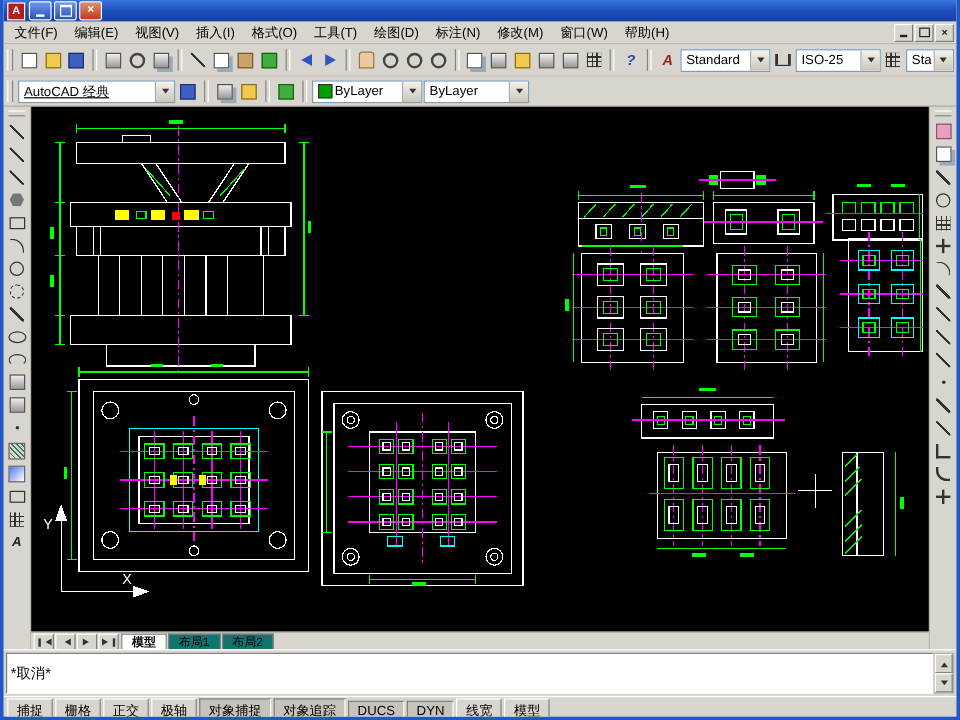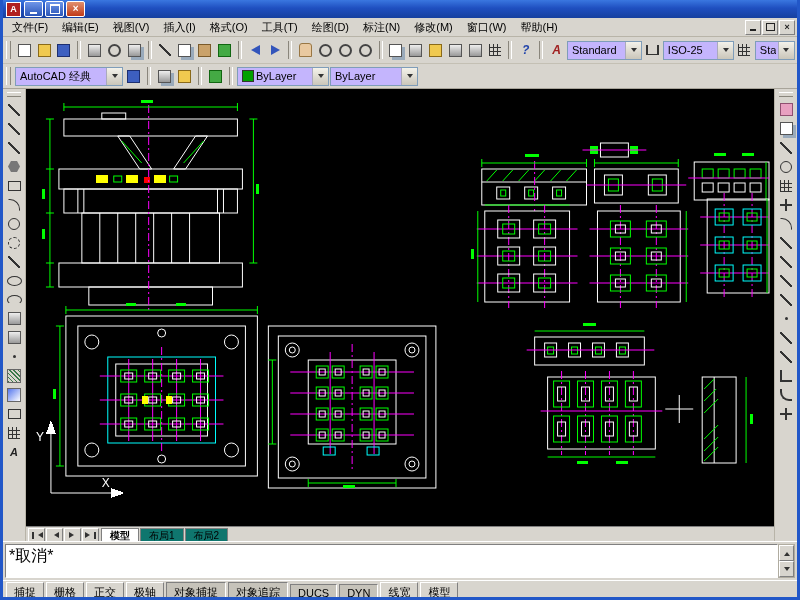--- a/index.html
+++ b/index.html
@@ -56,21 +56,21 @@
   .tri-r{width:0;height:0;border-top:5px solid transparent;border-bottom:5px solid transparent;border-left:9px solid #3355bb;}
   .mag{width:9px;height:9px;border:2px solid #444;border-radius:50%;}
   .handic{width:11px;height:12px;background:#e9c9a0;border:1px solid #997744;border-radius:3px 3px 0 0;}
   .letterA::after{content:"A";font-weight:bold;font-size:11px;color:#222;}
   .letterAr::after{content:"A";font-weight:bold;font-size:12px;color:#a02020;}
   .qm::after{content:"?";color:#2244aa;font-weight:bold;font-size:12px;}
   .cor{width:10px;height:10px;border-left:2px solid #333;border-bottom:2px solid #333;}
   .cor.r{border-radius:0 0 0 9px;}
   .dimico{width:13px;height:9px;border-bottom:1px solid #333;background:linear-gradient(90deg,#333 0 2px,transparent 2px) left/100% 100% no-repeat,linear-gradient(270deg,#333 0 2px,transparent 2px) right/100% 100% no-repeat;}
   
-  .combo{display:inline-flex;align-items:center;height:19px;background:#c4b5fd;border:1px solid #7f9db9;box-sizing:border-box;padding-left:4px;gap:2px;overflow:hidden;white-space:nowrap;}
+  .combo{display:inline-flex;align-items:center;height:19px;background:#ffffff;border:1px solid #7f9db9;box-sizing:border-box;padding-left:4px;gap:2px;overflow:hidden;white-space:nowrap;}
   .combo .val{flex:1;overflow:hidden;}
   .combo .arrow{width:15px;height:100%;margin-left:auto;background:linear-gradient(180deg,#f4f2ea,#cac6ba);border-left:1px solid #aab;display:flex;align-items:center;justify-content:center;flex:0 0 15px;}
   .combo .arrow i{width:0;height:0;border:3px solid transparent;border-top:4px solid #333;margin-top:3px;}
   .mini{width:10px;height:10px;flex:0 0 10px;}
   .mini.bulb{background:#ffd83a;border-radius:50%;border:1px solid #aa8;box-sizing:border-box;}
   .mini.sun{background:#ffd83a;border:1px solid #aa8;box-sizing:border-box;border-radius:2px;}
   .mini.lock{background:#b8c4d8;border:1px solid #567;box-sizing:border-box;}
   .mini.chip{background:#00a000;border:1px solid #333;box-sizing:border-box;}
   .chip{width:10px;height:10px;background:#00a000;border:1px solid #333;flex:0 0 10px;}
   .ltglyph{width:18px;height:2px;background:#222;flex:0 0 18px;}
@@ -98,21 +98,21 @@
   .tabrow{height:15px;flex:0 0 15px;background:#d8d5ce;display:flex;align-items:flex-end;padding-left:2px;border-top:1px solid #808080;font-size:10px;}
   .tnav{width:15px;height:12px;border:1px solid;border-color:#fff #808080 #808080 #fff;background:#d8d5ce;display:flex;align-items:center;justify-content:center;margin-right:1px;}
   .tnav i{width:0;height:0;border:3px solid transparent;}
   .tnav .tl{border-right:5px solid #333;}
   .tnav .tr{border-left:5px solid #333;}
   .tnav .bar{width:2px;height:7px;background:#333;border:none;margin:0 1px;}
   .tab{padding:0 8px;height:13px;line-height:13px;border:1px solid #808080;border-bottom:none;background:#0f766e;margin-left:1px;}
   .tab.active{background:#fff;font-weight:bold;}
   
   .cmdbox{flex:0 0 39px;height:39px;background:#d8d5ce;display:flex;padding:2px;box-sizing:border-box;border-top:1px solid #fff;}
-  .cmdtext{flex:1;background:#fff;border:1px solid;border-color:#808080 #fff #fff #808080;padding:1px 3px;overflow:hidden;display:flex;flex-direction:column;justify-content:space-between;font-size:16px;color:#000;}
+  .cmdtext{flex:1;background:#fff;border:1px solid;border-color:#808080 #fff #fff #808080;padding:8px 3px;overflow:hidden;display:flex;flex-direction:column;justify-content:space-between;font-size:12px;color:#000;}
   .cmdscroll{width:15px;flex:0 0 15px;display:flex;flex-direction:column;background:#ece9e0;border:1px solid #b0aca0;}
   .sarr{height:14px;background:#d8d5ce;border:1px solid;border-color:#fff #808080 #808080 #fff;display:flex;align-items:center;justify-content:center;}
   .sarr i{width:0;height:0;border:3px solid transparent;}
   .sarr .up{border-bottom:4px solid #333;margin-bottom:2px;}
   .sarr .dn{border-top:4px solid #333;margin-top:2px;}
   .strack{flex:1;}
   
   .statusbar{flex:0 0 23px;height:23px;background:#d8d5ce;display:flex;align-items:center;padding:0 3px;gap:2px;border-top:1px solid #fff;}
   .coords{border:1px solid;border-color:#808080 #fff #fff #808080;padding:2px 10px;min-width:150px;text-align:center;}
   .sbtn{border:1px solid;border-color:#fff #808080 #808080 #fff;background:#d8d5ce;padding:2px 7px;cursor:default;}
@@ -265,21 +265,21 @@
     <span class="combo" style="flex:1;min-width:40px;">
       <span class="val">Standard</span>
       <span class="arrow">
           <i></i>
         </span>
     </span>
   </div>
 
   <div class="tb tb2">
     <span class="grip"></span>
-    <span class="combo" style="width:108px;">
+    <span class="combo" style="width:131px;text-decoration:underline;">
       <span class="val">AutoCAD 经典</span>
       <span class="arrow">
           <i></i>
         </span>
     </span>
     <span class="ic">
         <i class="sq b"></i>
       </span>
     <span class="sep"></span>
     <span class="ic">

